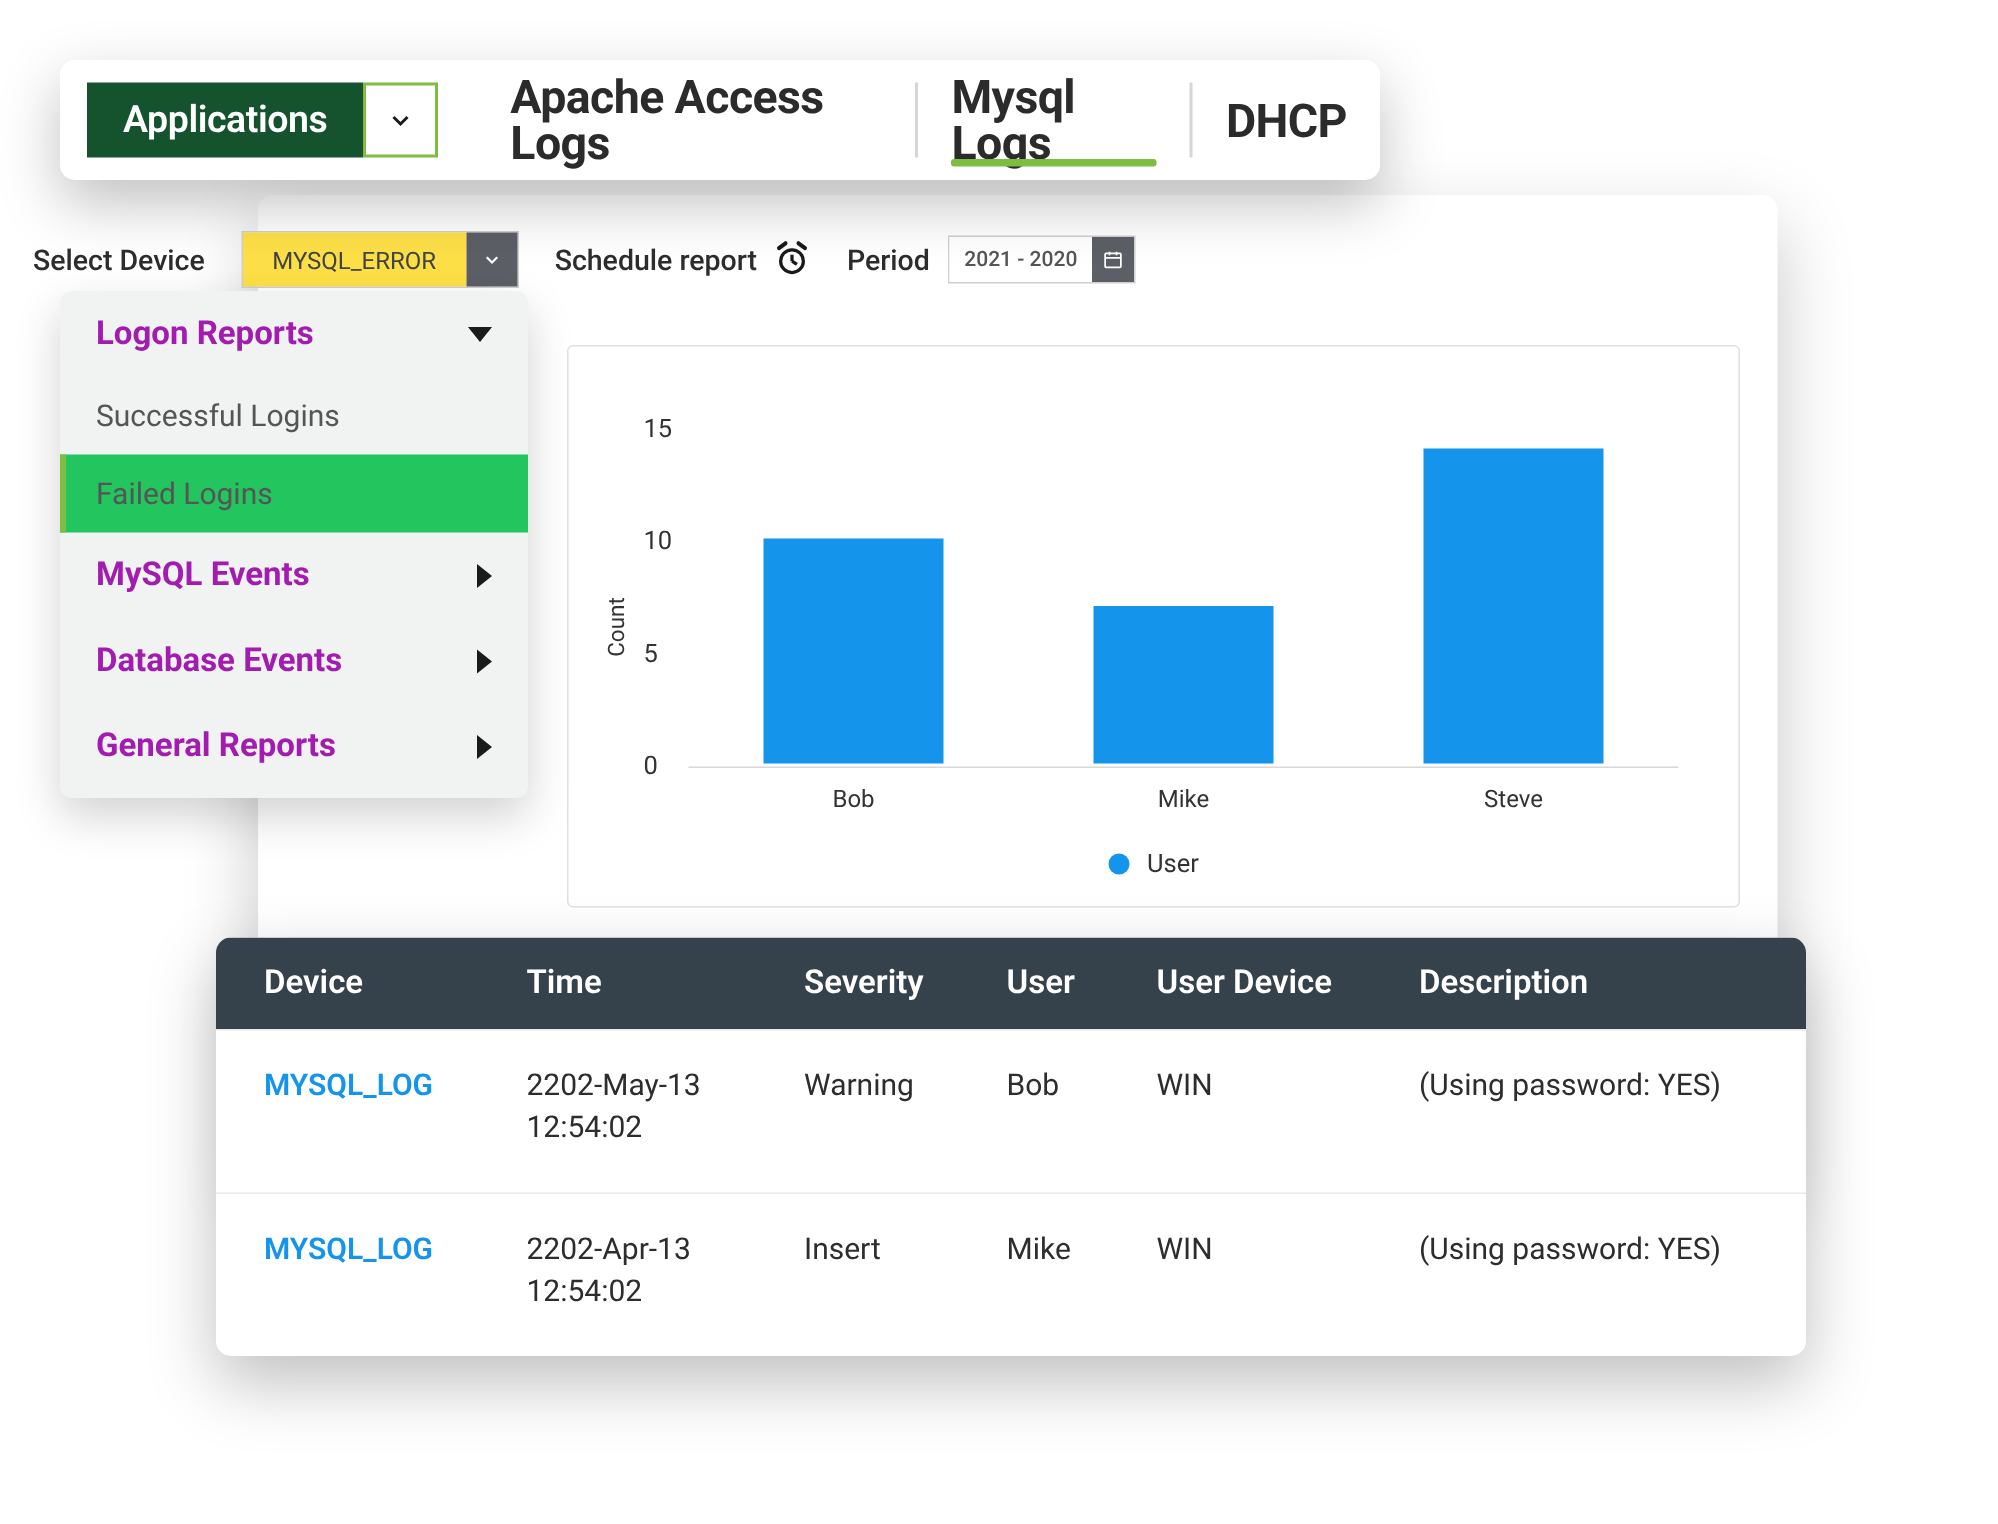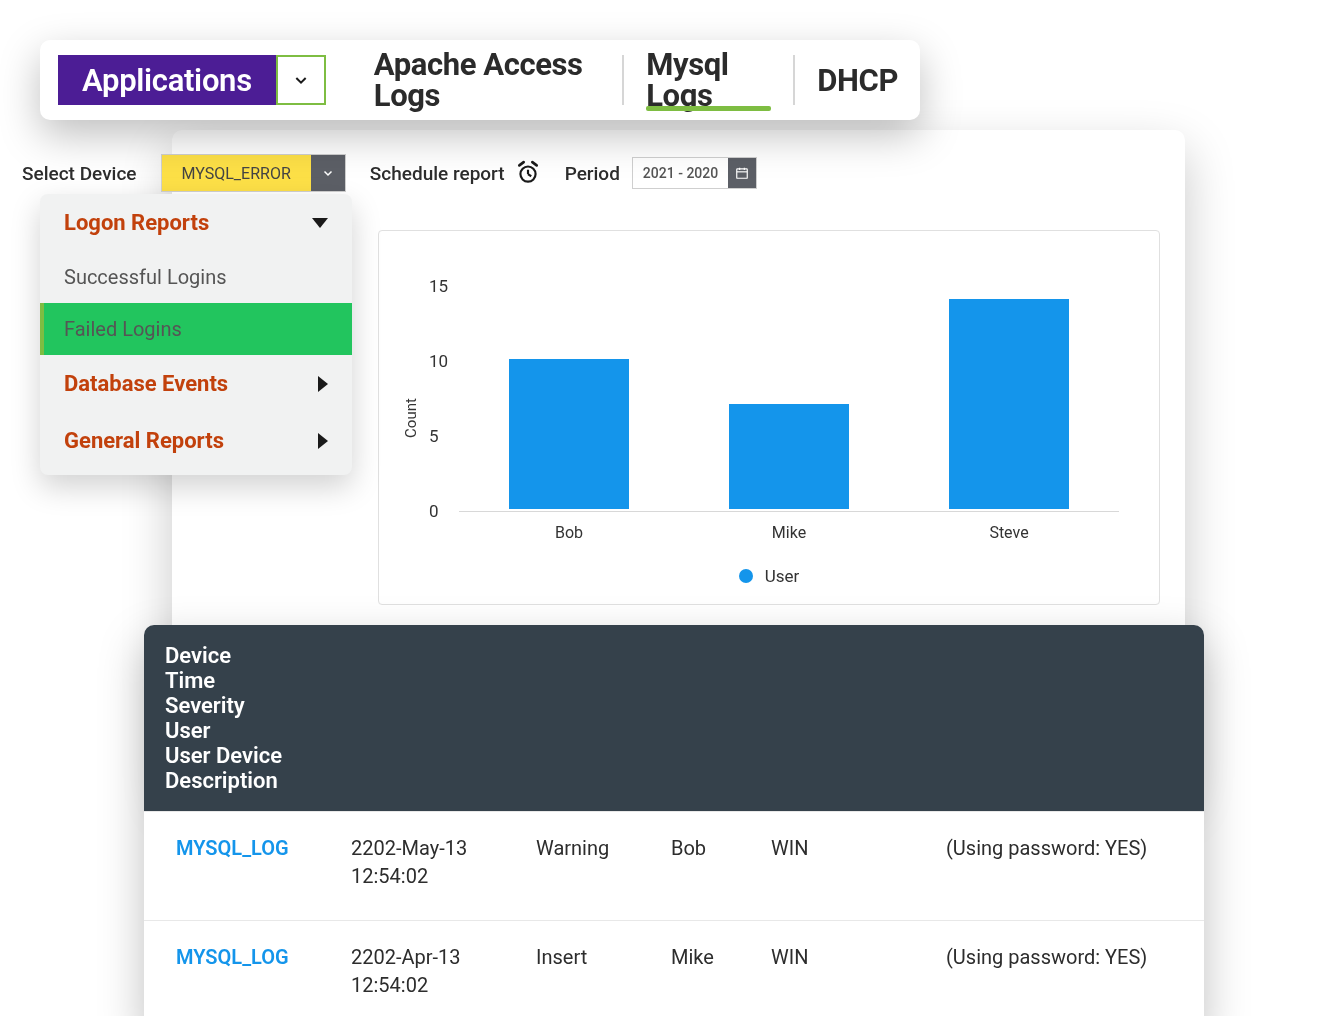--- a/index.html
+++ b/index.html
@@ -25,25 +25,25 @@
     display: flex;
     align-items: center;
     padding-left: 18px;
     z-index: 40;
   }
   .dropdown {
     display: flex;
     align-items: center;
   }
   .dropdown-btn {
-    background: #4c1d95;
+    background: #14532d;
     color: #fff;
     height: 50px;
     padding: 0 24px;
-    font-size: 31px;
+    font-size: 25px;
     font-weight: 600;
     display: flex;
     align-items: center;
     letter-spacing: -0.3px;
   }
   .dropdown-toggle {
     height: 50px;
     width: 50px;
     border: 2px solid #7ebd42;
     background: #fff;
@@ -249,21 +249,21 @@
     z-index: 30;
     padding-bottom: 6px;
   }
   .sb-group {
     display: flex;
     align-items: center;
     justify-content: space-between;
     padding: 16px 24px;
     font-size: 22px;
     font-weight: 700;
-    color: #c2410c;
+    color: #a21caf;
     cursor: pointer;
   }
   .sb-item {
     padding: 14px 24px;
     font-size: 20px;
     color: #555;
     cursor: pointer;
     background: #f1f2f2;
   }
   .sb-item.active {
@@ -297,22 +297,21 @@
     box-shadow: 0 18px 45px rgba(0,0,0,0.25);
     z-index: 20;
     overflow: hidden;
   }
   .thead {
     background: #35414b;
     color: #fff;
     display: flex;
     font-size: 22px;
     font-weight: 600;
-    padding: 18px 21px;
-    flex-direction: column;
+    padding: 18px 32px;
   }
   .trow {
     display: flex;
     padding: 24px 32px 32px;
     font-size: 20px;
     color: #2d2d2d;
     border-top: 1px solid #e8e8e8;
   }
   .trow:first-of-type { border-top: none; }
   .col-device { width: 175px; }
@@ -422,20 +421,24 @@
     <span>Logon Reports</span>
     <span class="tri-down"></span>
   </div>
   <div class="sb-item">
     <span>Successful Logins</span>
   </div>
   <div class="sb-item active">
     <span>Failed Logins</span>
   </div>
   <div class="sb-group">
+    <span>MySQL Events</span>
+    <span class="tri-right"></span>
+  </div>
+  <div class="sb-group">
     <span>Database Events</span>
     <span class="tri-right"></span>
   </div>
   <div class="sb-group">
     <span>General Reports</span>
     <span class="tri-right"></span>
   </div>
 </div>
 
 <div class="table-card">

